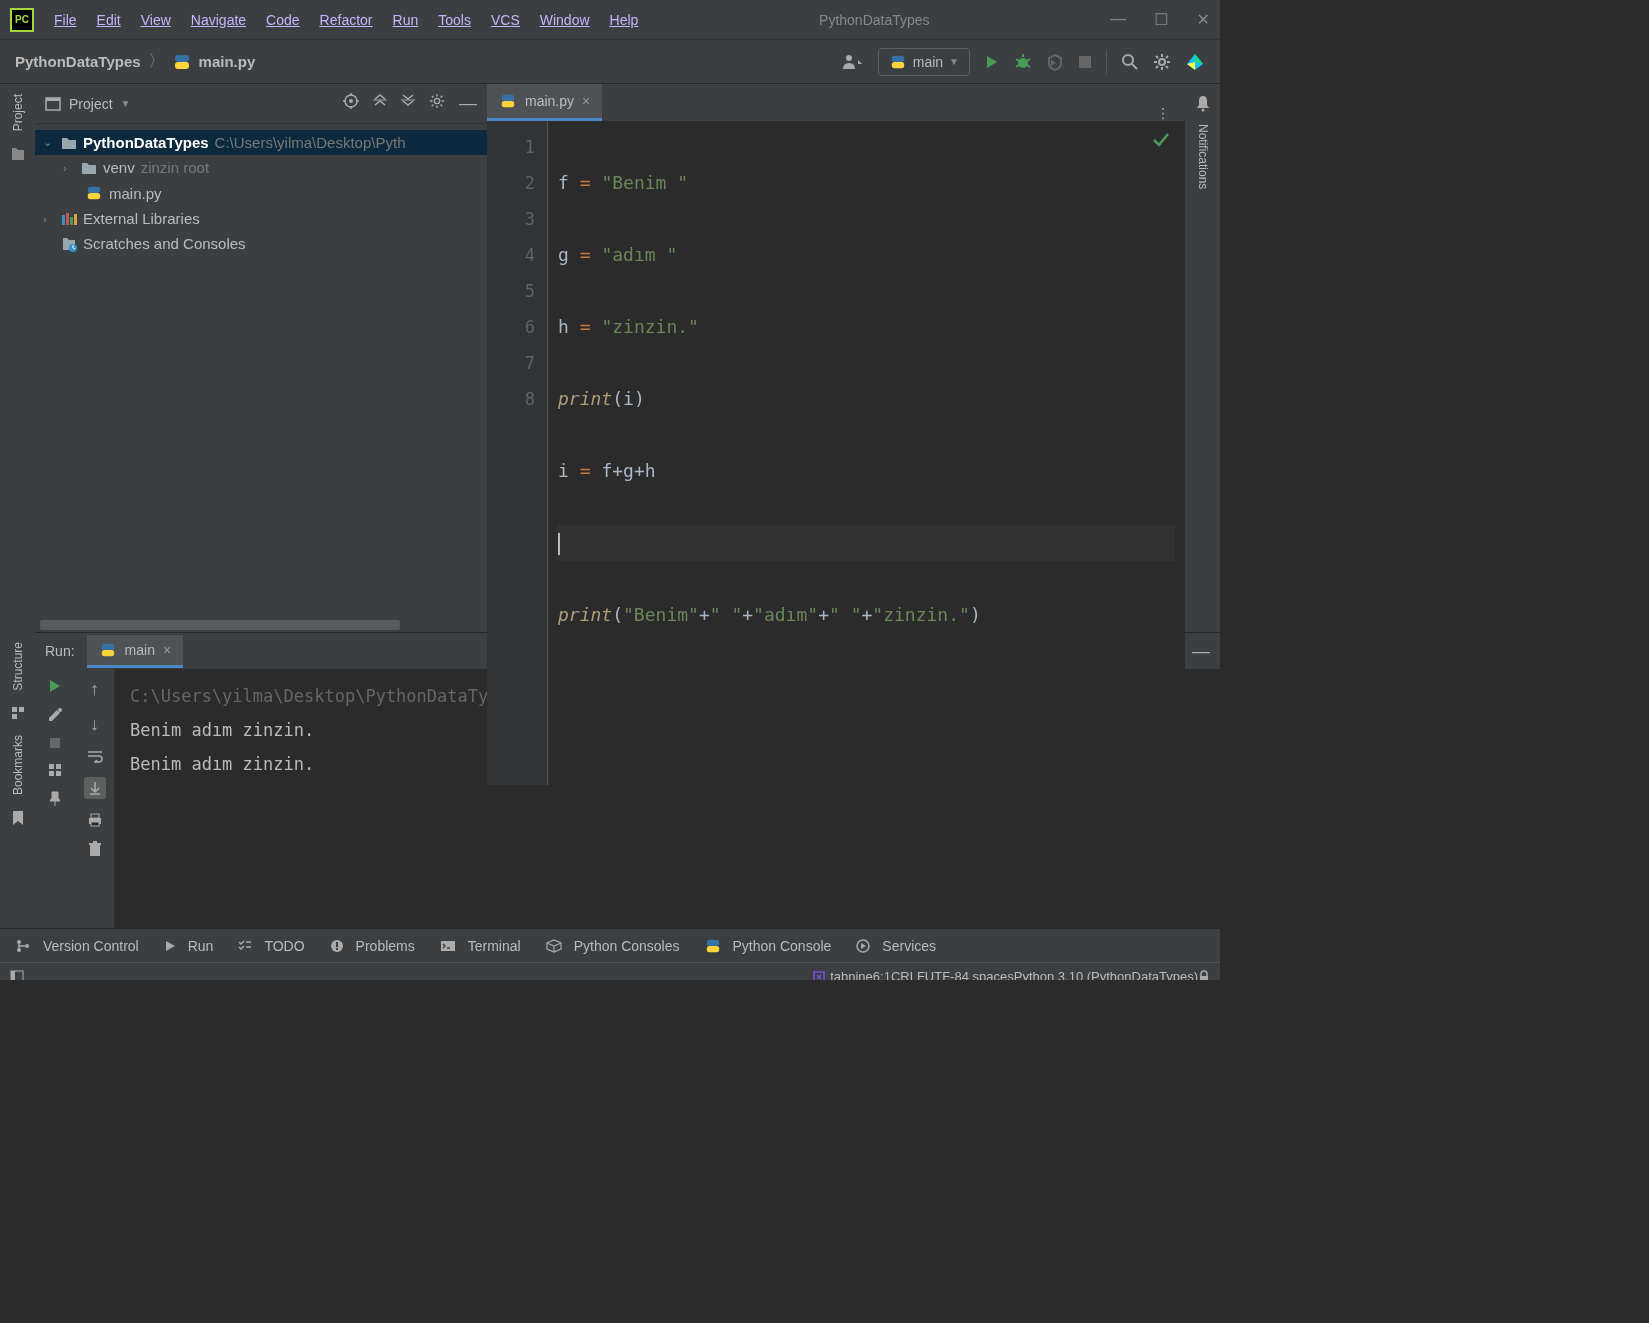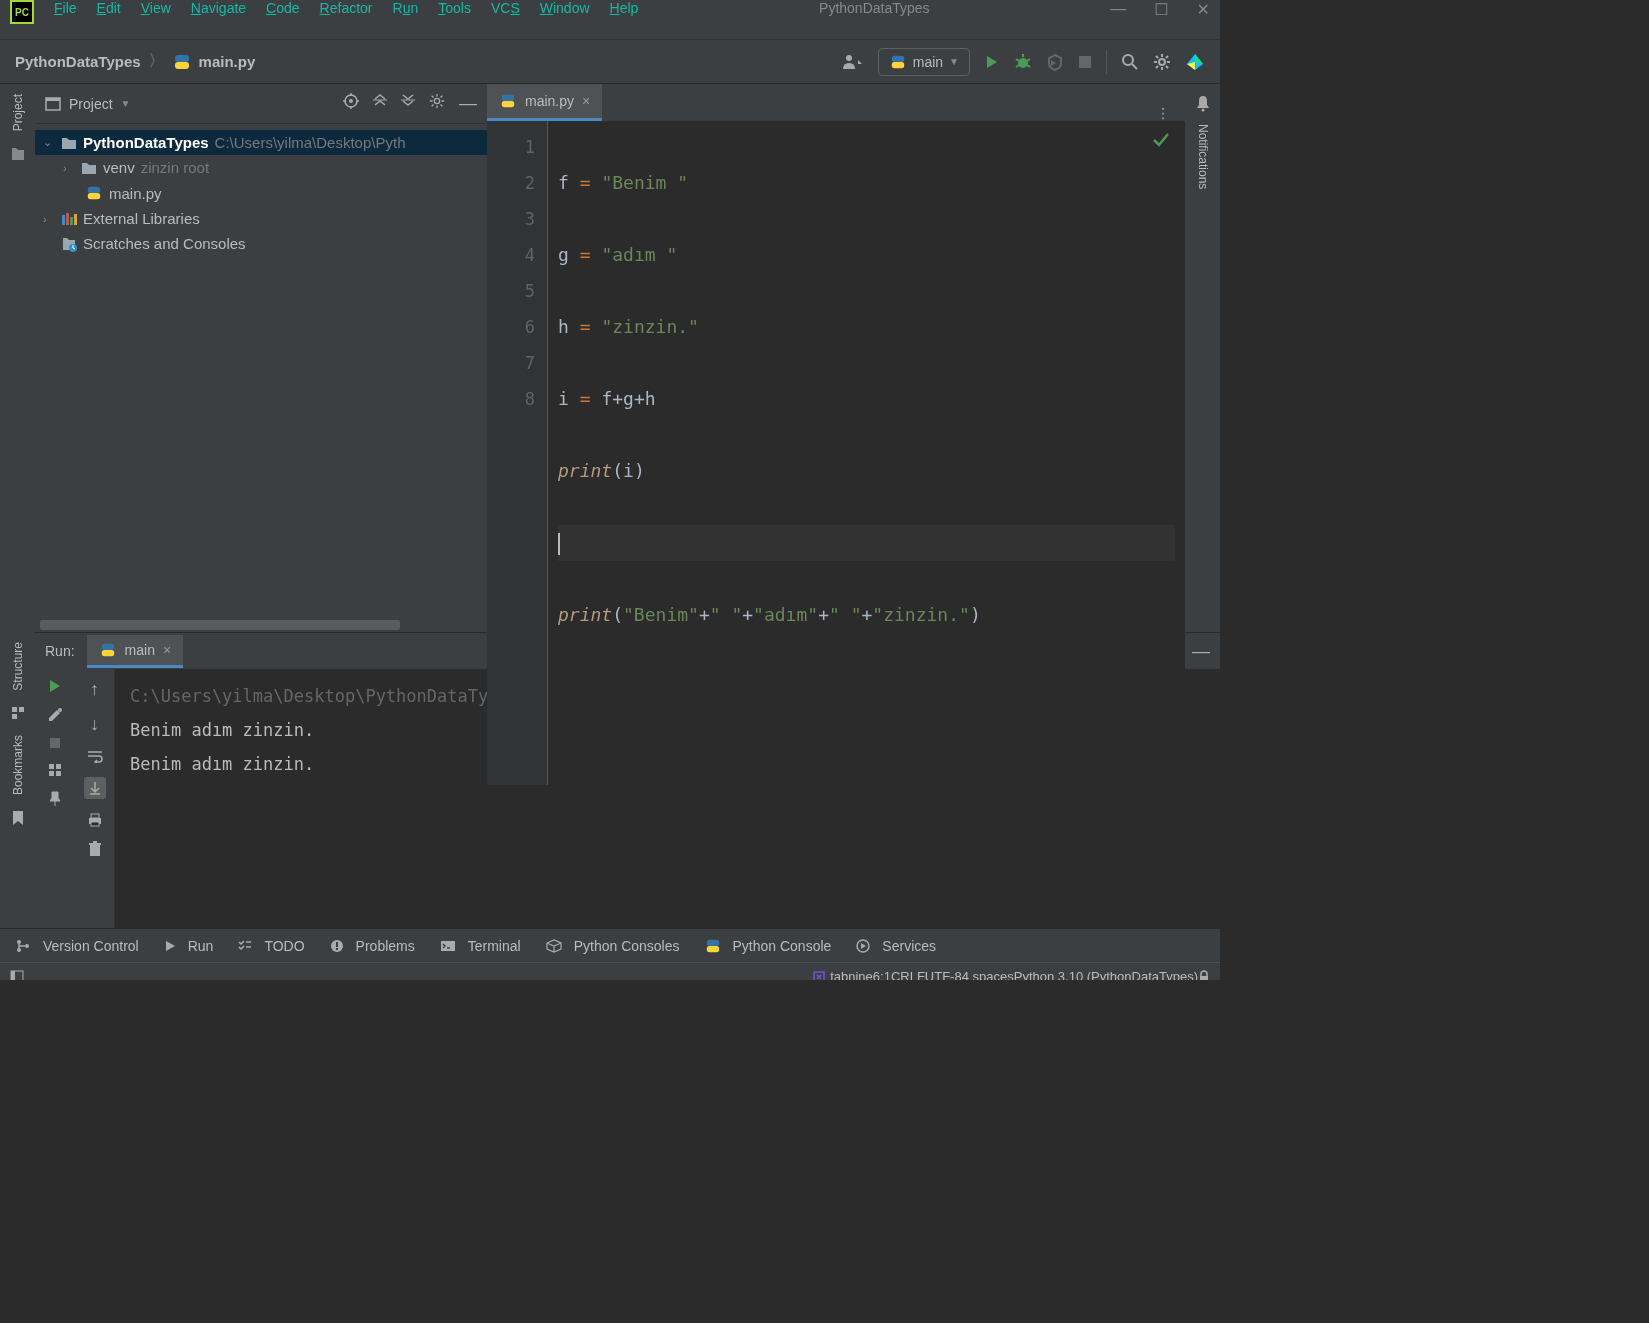--- a/index.html
+++ b/index.html
@@ -9,38 +9,38 @@
   color: #bbbbbb;
   width: 1220px;
   height: 980px;
   overflow: hidden;
   font-size: 14px;
 }
 .titlebar {
   height: 40px;
   background: #3c3f41;
   display: flex;
-  align-items: flex-start;
+  align-items: center;
   padding: 0 10px;
   border-bottom: 1px solid #323232;
 }
 .app-icon {
   width: 24px; height: 24px;
   background: #000;
   border: 2px solid #a8d73a;
   color: #a8d73a;
   font-size: 10px;
   font-weight: bold;
   display: flex;
   align-items: center;
   justify-content: center;
   margin-right: 20px;
 }
 .menu-items { display: flex; gap: 20px; }
-.menu-item { color: #14b8a6; cursor: pointer; }
+.menu-item { color: #c4b5fd; cursor: pointer; text-decoration: underline; }
 .menu-item u { text-decoration: underline; }
 .titlebar-center { flex: 1; text-align: center; color: #888; }
 .window-controls { display: flex; gap: 28px; color: #888; font-size: 16px; }
 .window-control { cursor: pointer; }
 .navbar {
   height: 44px;
   background: #3c3f41;
   display: flex;
   align-items: center;
   padding: 0 15px;
@@ -495,22 +495,22 @@
         <div>4</div>
         <div>5</div>
         <div>6</div>
         <div>7</div>
         <div>8</div>
       </div>
       <div class="code-content">
 <div class="code-line"><span class="tok-var">f</span> <span class="tok-assign">=</span> <span class="tok-str">"Benim "</span></div>
 <div class="code-line"><span class="tok-var">g</span> <span class="tok-assign">=</span> <span class="tok-str">"adım "</span></div>
 <div class="code-line"><span class="tok-var">h</span> <span class="tok-assign">=</span> <span class="tok-str">"zinzin."</span></div>
+<div class="code-line"><span class="tok-call">print</span><span class="tok-paren">(</span><span class="tok-var">i</span><span class="tok-paren">)</span></div>
 <div class="code-line"><span class="tok-var">i</span> <span class="tok-assign">=</span> <span class="tok-var">f</span><span class="tok-op">+</span><span class="tok-var">g</span><span class="tok-op">+</span><span class="tok-var">h</span></div>
-<div class="code-line"><span class="tok-call">print</span><span class="tok-paren">(</span><span class="tok-var">i</span><span class="tok-paren">)</span></div>
 <div class="code-line current"><span class="cursor-line"></span></div>
 <div class="code-line"><span class="tok-call">print</span><span class="tok-paren">(</span><span class="tok-str">"Benim"</span><span class="tok-op">+</span><span class="tok-str">" "</span><span class="tok-op">+</span><span class="tok-str">"adım"</span><span class="tok-op">+</span><span class="tok-str">" "</span><span class="tok-op">+</span><span class="tok-str">"zinzin."</span><span class="tok-paren">)</span></div>
 <div class="code-line"></div>
       </div>
       <span class="check-icon">
         <svg width="18" height="18" viewBox="0 0 18 18">
             <path d="M2 9 L7 14 L16 3" stroke="#499c54" stroke-width="2.5" fill="none"></path>
           </svg>
       </span>
     </div>

